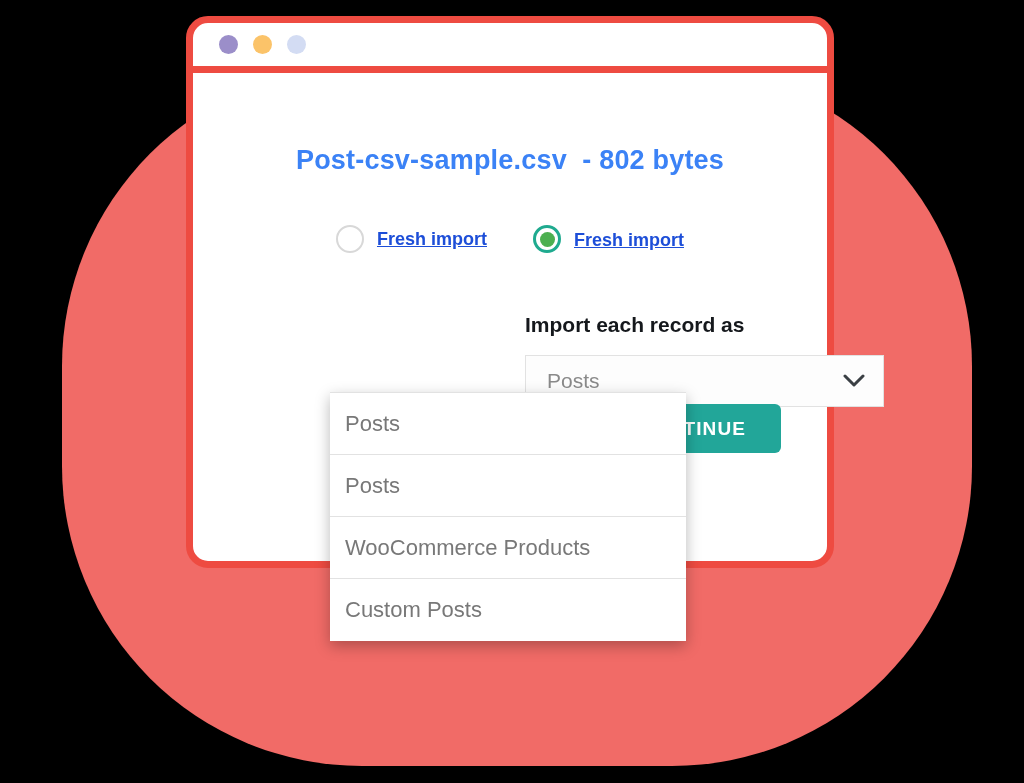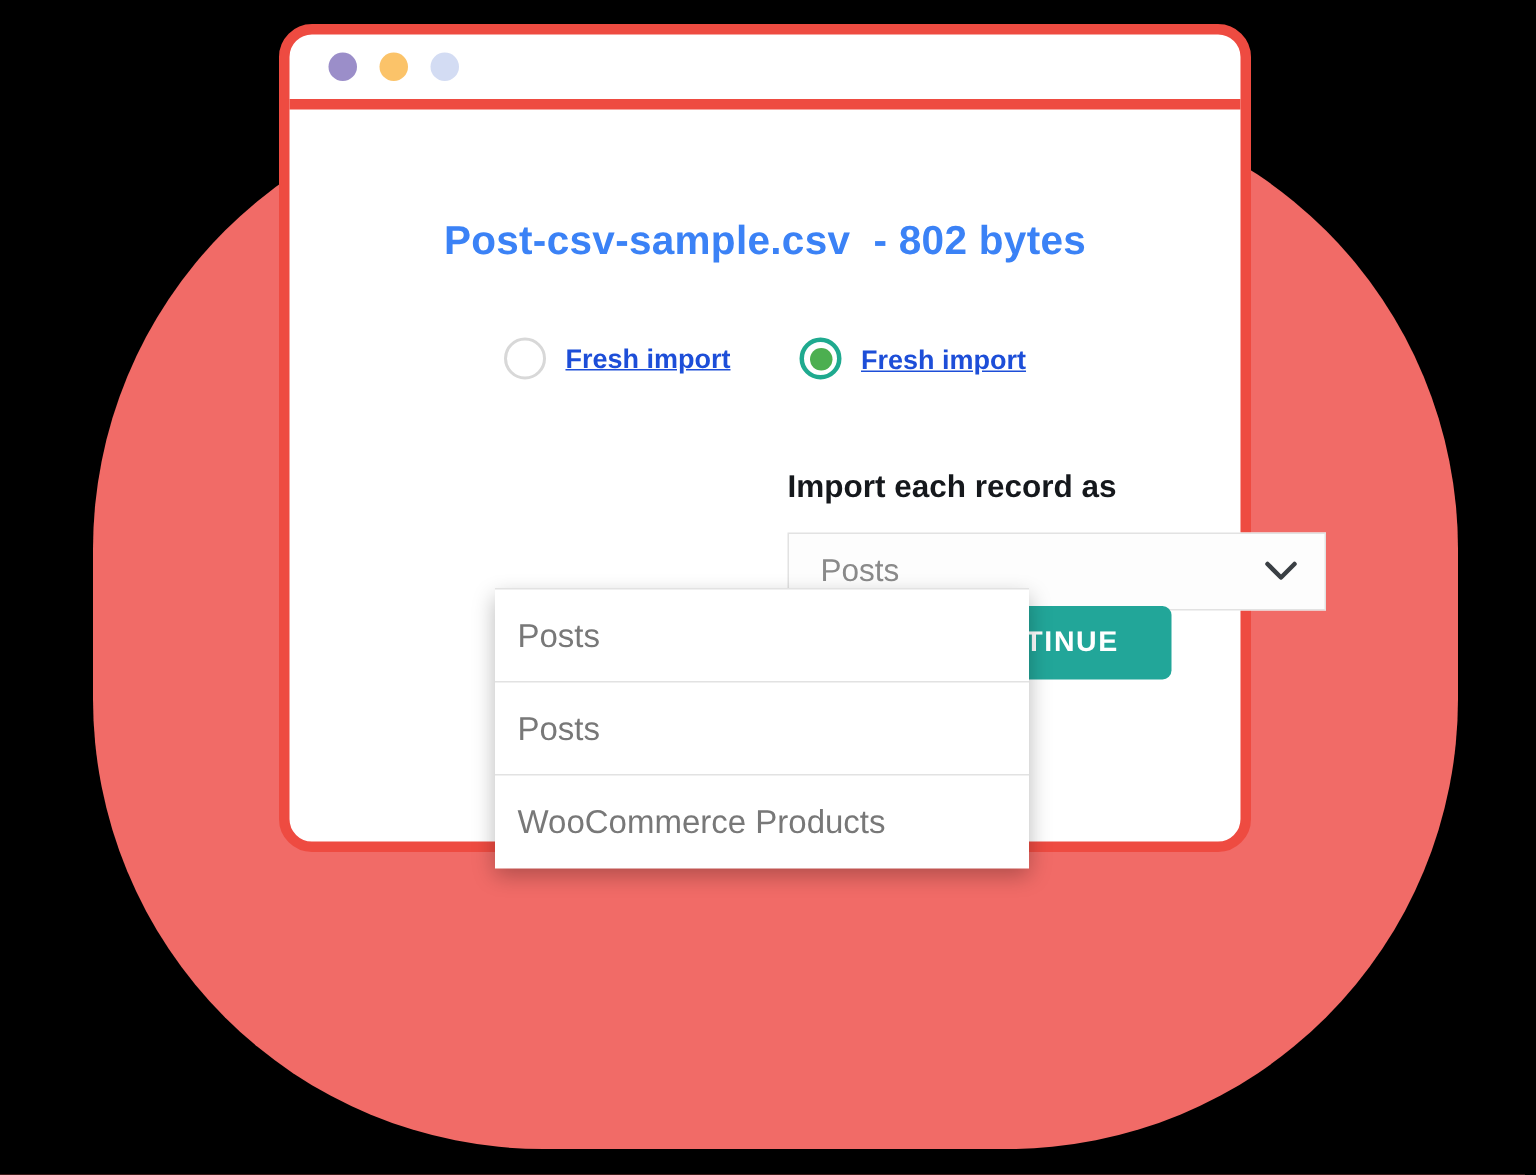--- a/index.html
+++ b/index.html
@@ -248,13 +248,14 @@
 
   </div>
 </div>
 
 <button class="continue-btn">CONTINUE</button>
 
 <div class="dropdown">
   <div class="dropdown-item">Posts</div>
   <div class="dropdown-item">Posts</div>
   <div class="dropdown-item">WooCommerce Products</div>
+  <div class="dropdown-item">Custom Posts</div>
 </div>
 
 </body></html>

